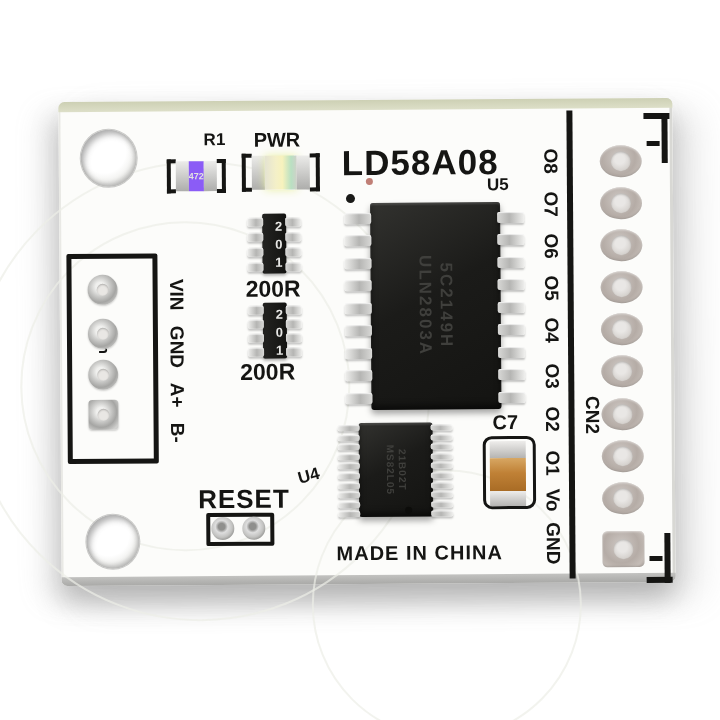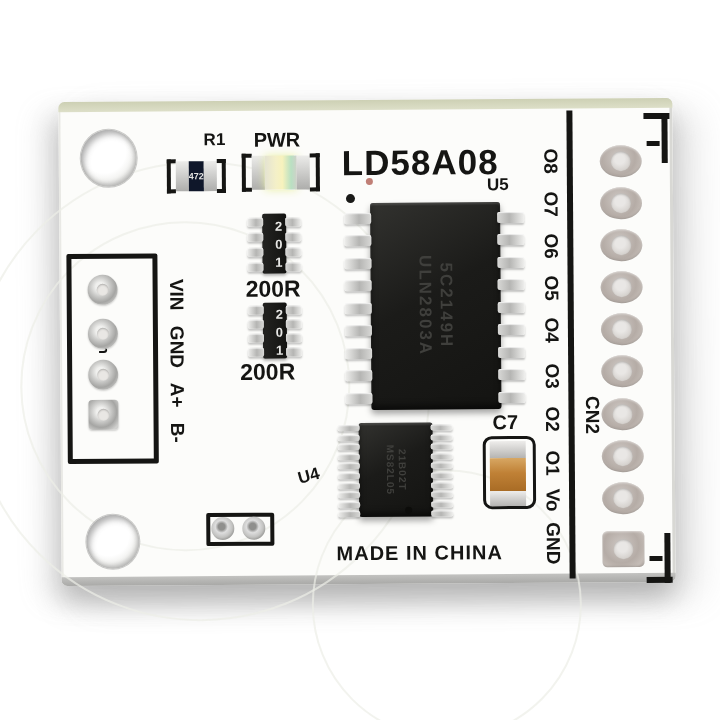--- a/index.html
+++ b/index.html
@@ -61,21 +61,21 @@
   .donut-hole { position:absolute; border-radius:50%; background:#e9e7e4; box-shadow: inset 0 1px 2px rgba(0,0,0,.25); }
   .rpad {
     position:absolute; border-radius:50%;
     background: radial-gradient(circle at 45% 42%, #8f8f8d 0 18%, #dedede 34%, #c2c2c0 58%, #8f8f8d 78%, #d5d5d3 100%);
   }
 
   .brk-l { width:10px; border:4px solid #151513; border-right:none; }
   .brk-r { width:10px; border:4px solid #151513; border-left:none; }
   .comp-mid { flex:1; display:flex; margin:2px 0; }
   .cap-end { width:13px; background: linear-gradient(180deg,#ececea,#adadab); }
-  .r-body { flex:1; background:#0f172a; color:#e3e3e1; font-size:9px; font-weight:bold;
+  .r-body { flex:1; background:#8b5cf6; color:#e3e3e1; font-size:9px; font-weight:bold;
             display:flex; align-items:center; justify-content:center; }
   .led-center { flex:1; background: linear-gradient(90deg,#e4e3d2 0%,#f4f0c8 35%,#f7f2bd 55%,#b9e0c2 82%,#cfd1c9 100%);
                 box-shadow: 0 0 9px rgba(233,240,160,.95); }
 
   .rn {
     position:absolute; background: linear-gradient(90deg,#232321,#141412);
     border-radius:2px; color:#e8e8e6; font-weight:bold;
     writing-mode: vertical-rl; text-orientation: upright;
     font-size:13px; letter-spacing:3px; text-align:center; padding-top:4px;
     box-shadow: 0 2px 3px rgba(0,0,0,.3);
@@ -144,20 +144,21 @@
     <div class="lbl" style="left:180px;top:260px;font-size:23px">200R</div>
 
     <div class="lbl" style="left:237px;top:367px;font-size:17px;transform:rotate(-15deg)">U4</div>
     <div class="chip" style="left:298px;top:323px;width:74px;height:94px"></div>
     <div class="abs rot" style="left:292px;top:358px;width:86px;height:24px">
       <div class="mline" style="font-size:10px;line-height:12px;letter-spacing:1px">21B02T</div>
       <div class="mline" style="font-size:10px;line-height:12px;letter-spacing:1px">MS82L05</div>
     </div>
     <div class="dot" style="left:344px;top:407px;width:7px;height:7px;background:#0c0c0a"></div>
 
+    <div class="lbl" style="left:137px;top:385px;font-size:26px;letter-spacing:1px">RESET</div>
     <div class="outline" style="left:145px;top:412px;width:68px;height:33px"></div>
     <div class="rpad" style="left:150px;top:416px;width:23px;height:23px"></div>
     <div class="rpad" style="left:181px;top:416px;width:23px;height:23px"></div>
 
     <div class="lbl" style="left:432px;top:313px;font-size:20px">C7</div>
     <div class="outline" style="left:422px;top:337px;width:53px;height:73px;border-width:3px;border-radius:9px"></div>
     <div class="abs cpad" style="left:429px;top:342px;width:36px;height:17px"></div>
     <div class="abs cbody" style="left:429px;top:359px;width:36px;height:33px"></div>
     <div class="abs cpad" style="left:429px;top:392px;width:36px;height:15px"></div>
 

